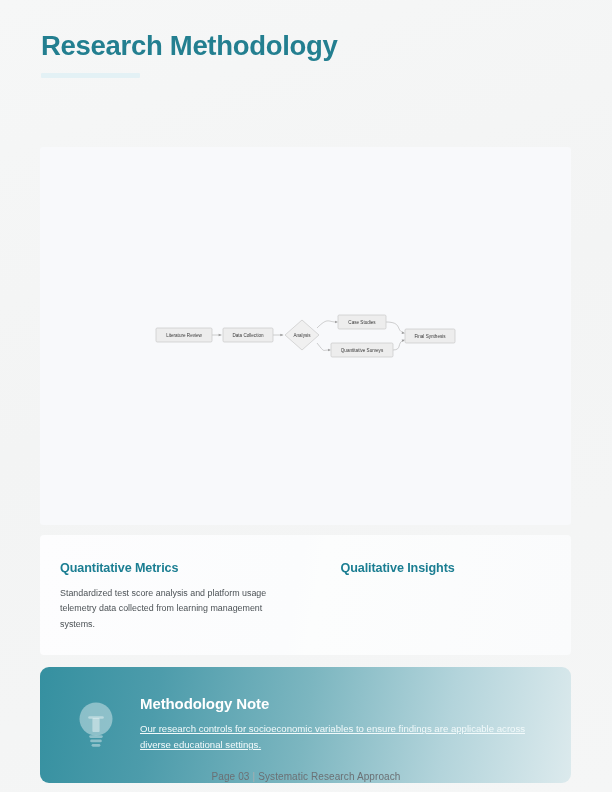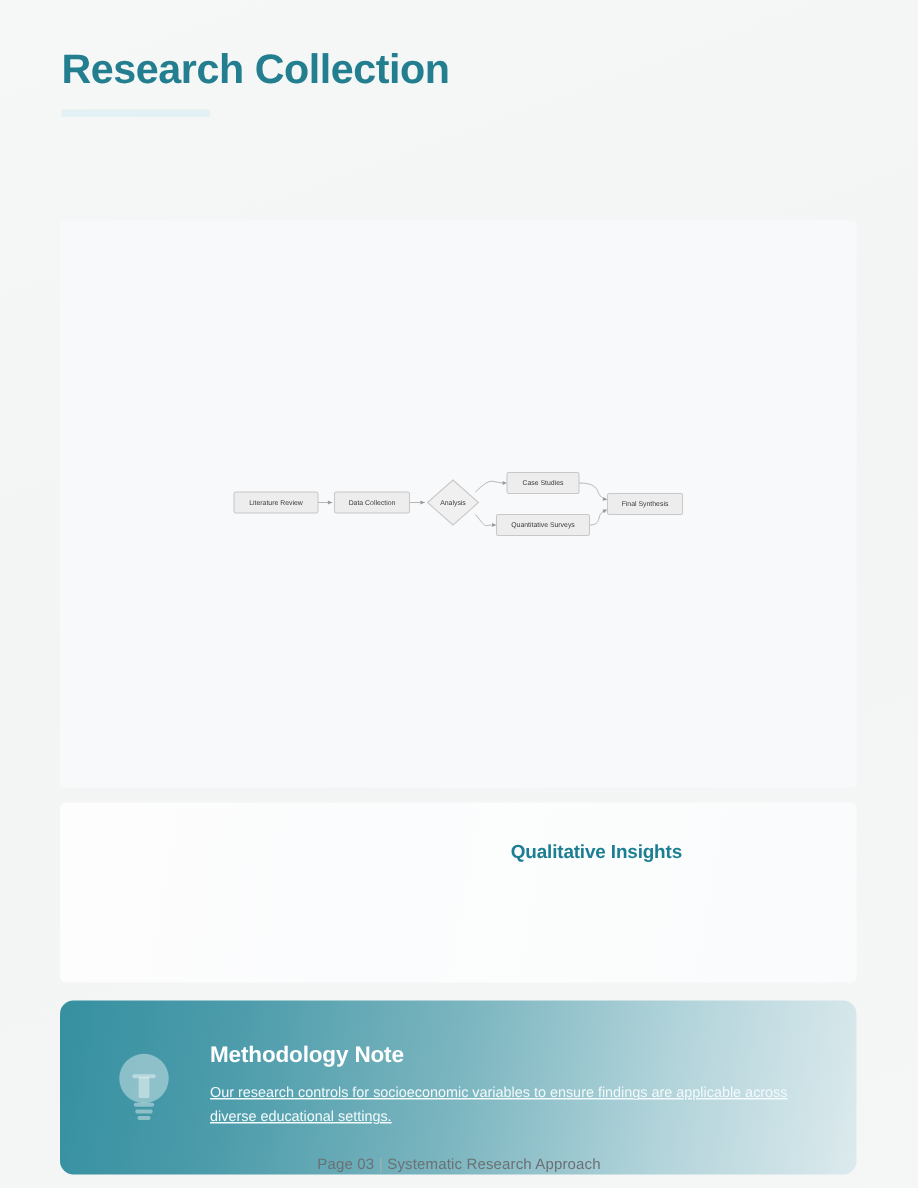--- a/index.html
+++ b/index.html
@@ -179,21 +179,21 @@
     color: #a9aeb1;
     padding: 0 3px;
   }
 </style>
 </head>
 <body>
 
 <div class="page">
 
   <div class="title-block">
-    <h1 class="page-title">Research Collection</h1>
+    <h1 class="page-title">Research Methodology</h1>
     <div class="title-accent"></div>
   </div>
 
   <div class="diagram-panel">
     <svg class="diagram-svg" viewBox="0 0 531 378">
 
       <g>
 
         <path class="edge" d="M172,188 L181.5,188"></path>
         <polygon class="edge-head" points="181.5,188 178.6,186.7 178.6,189.3"></polygon>
@@ -238,20 +238,22 @@
         <g>
           <rect class="node-box" x="365" y="182" width="50" height="14" rx="1.2"></rect>
           <text class="node-label" x="390" y="189.4">Final Synthesis</text>
         </g>
       </g>
     </svg>
   </div>
 
   <div class="cards">
     <div class="info-card left">
+      <h2 class="card-title">Quantitative Metrics</h2>
+      <p class="card-body">Standardized test score analysis and platform usage telemetry data collected from learning management systems.</p>
     </div>
     <div class="info-card right">
       <h2 class="card-title">Qualitative Insights</h2>
     </div>
   </div>
 
   <div class="note-banner">
     <svg class="bulb-icon" viewBox="0 0 42 52">
       <circle cx="21" cy="20" r="16.5" fill="#ffffff" fill-opacity="0.40"></circle>
       <rect x="17.4" y="19" width="7.2" height="14" rx="1" fill="#ffffff" fill-opacity="0.40"></rect>

